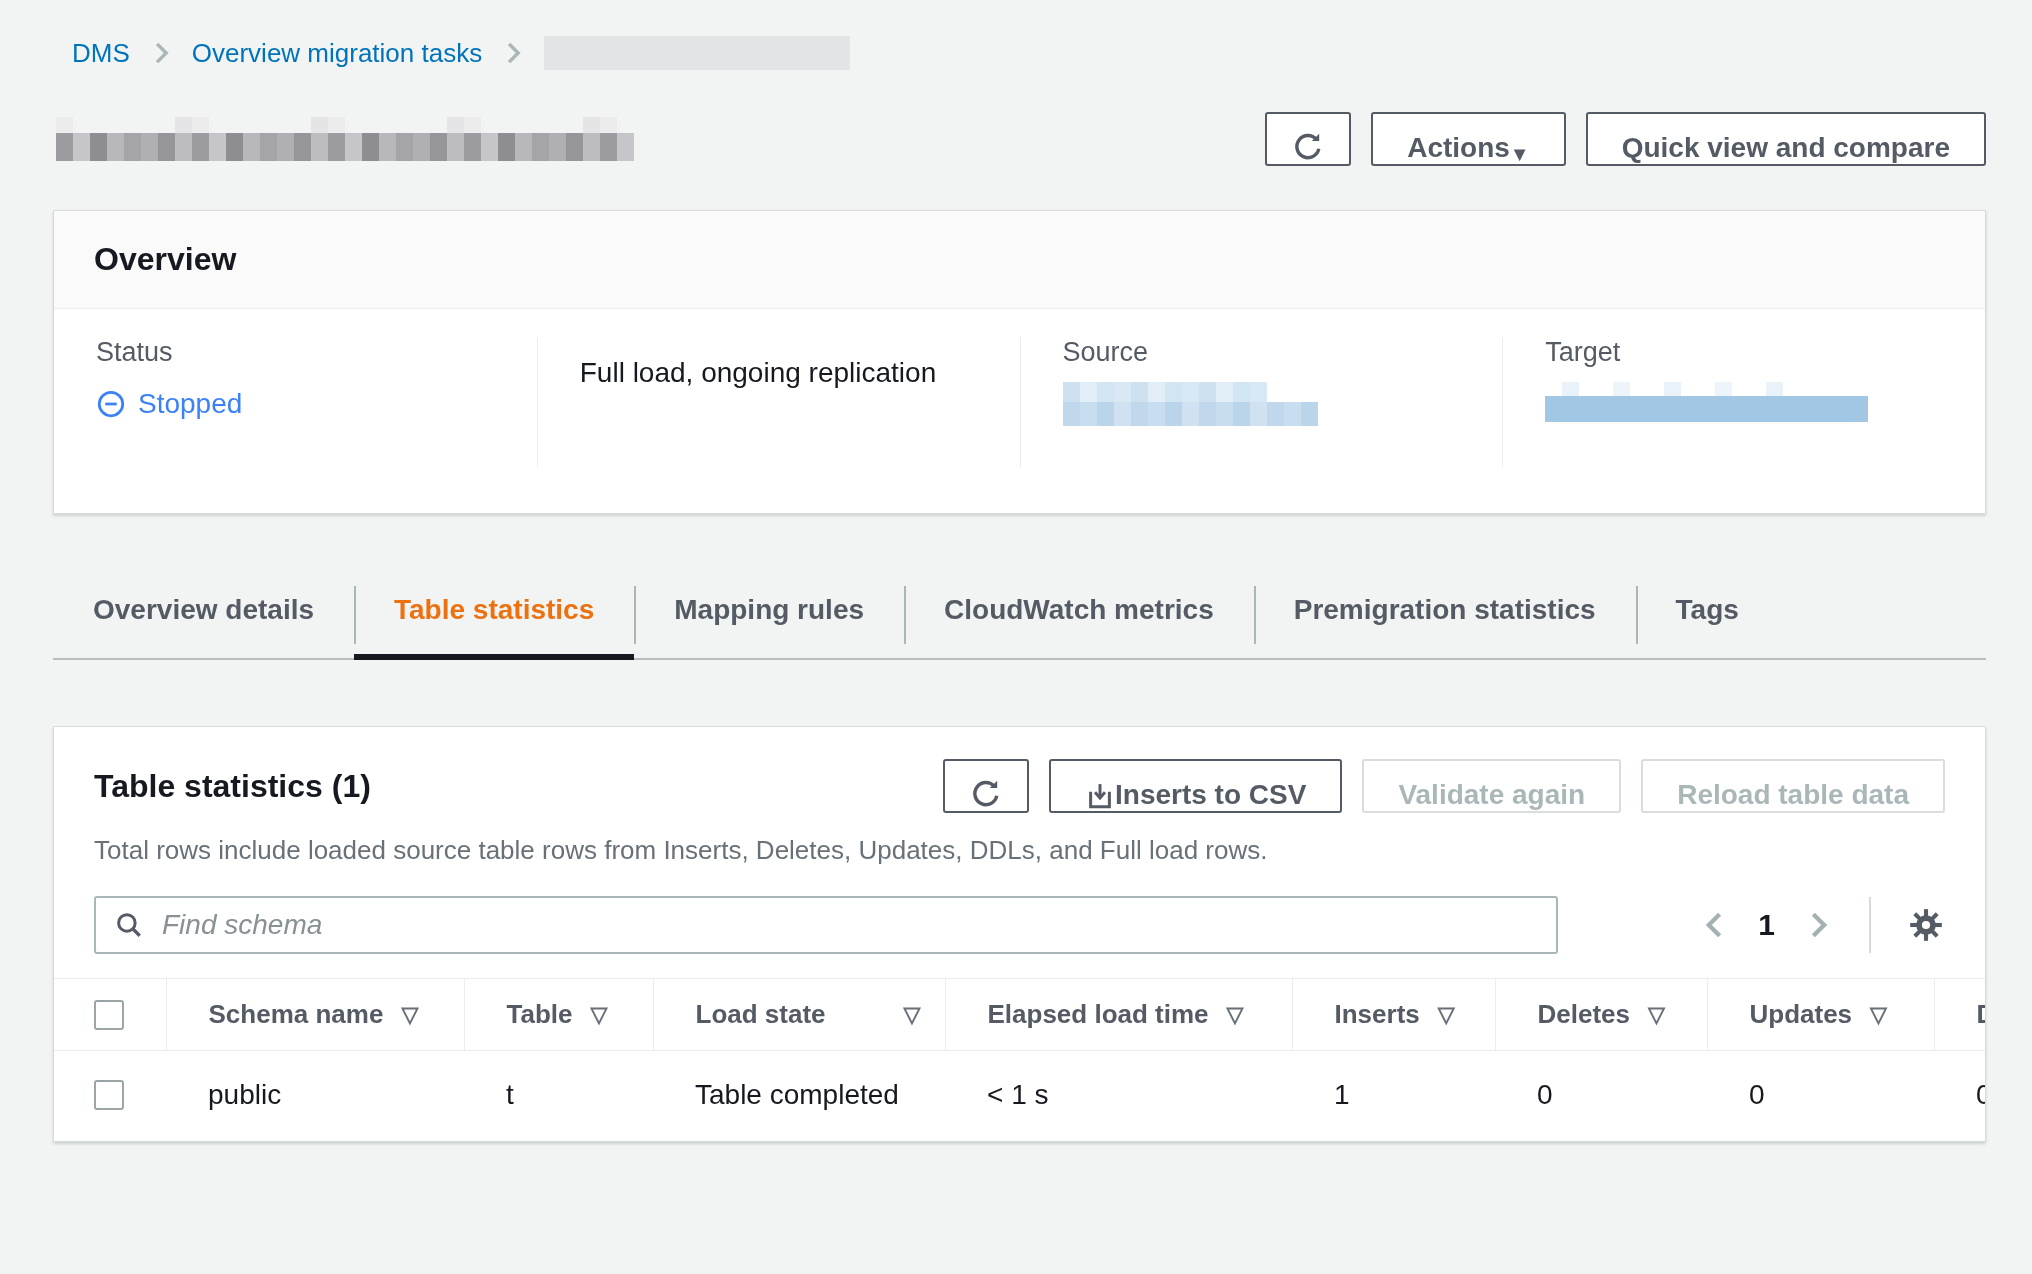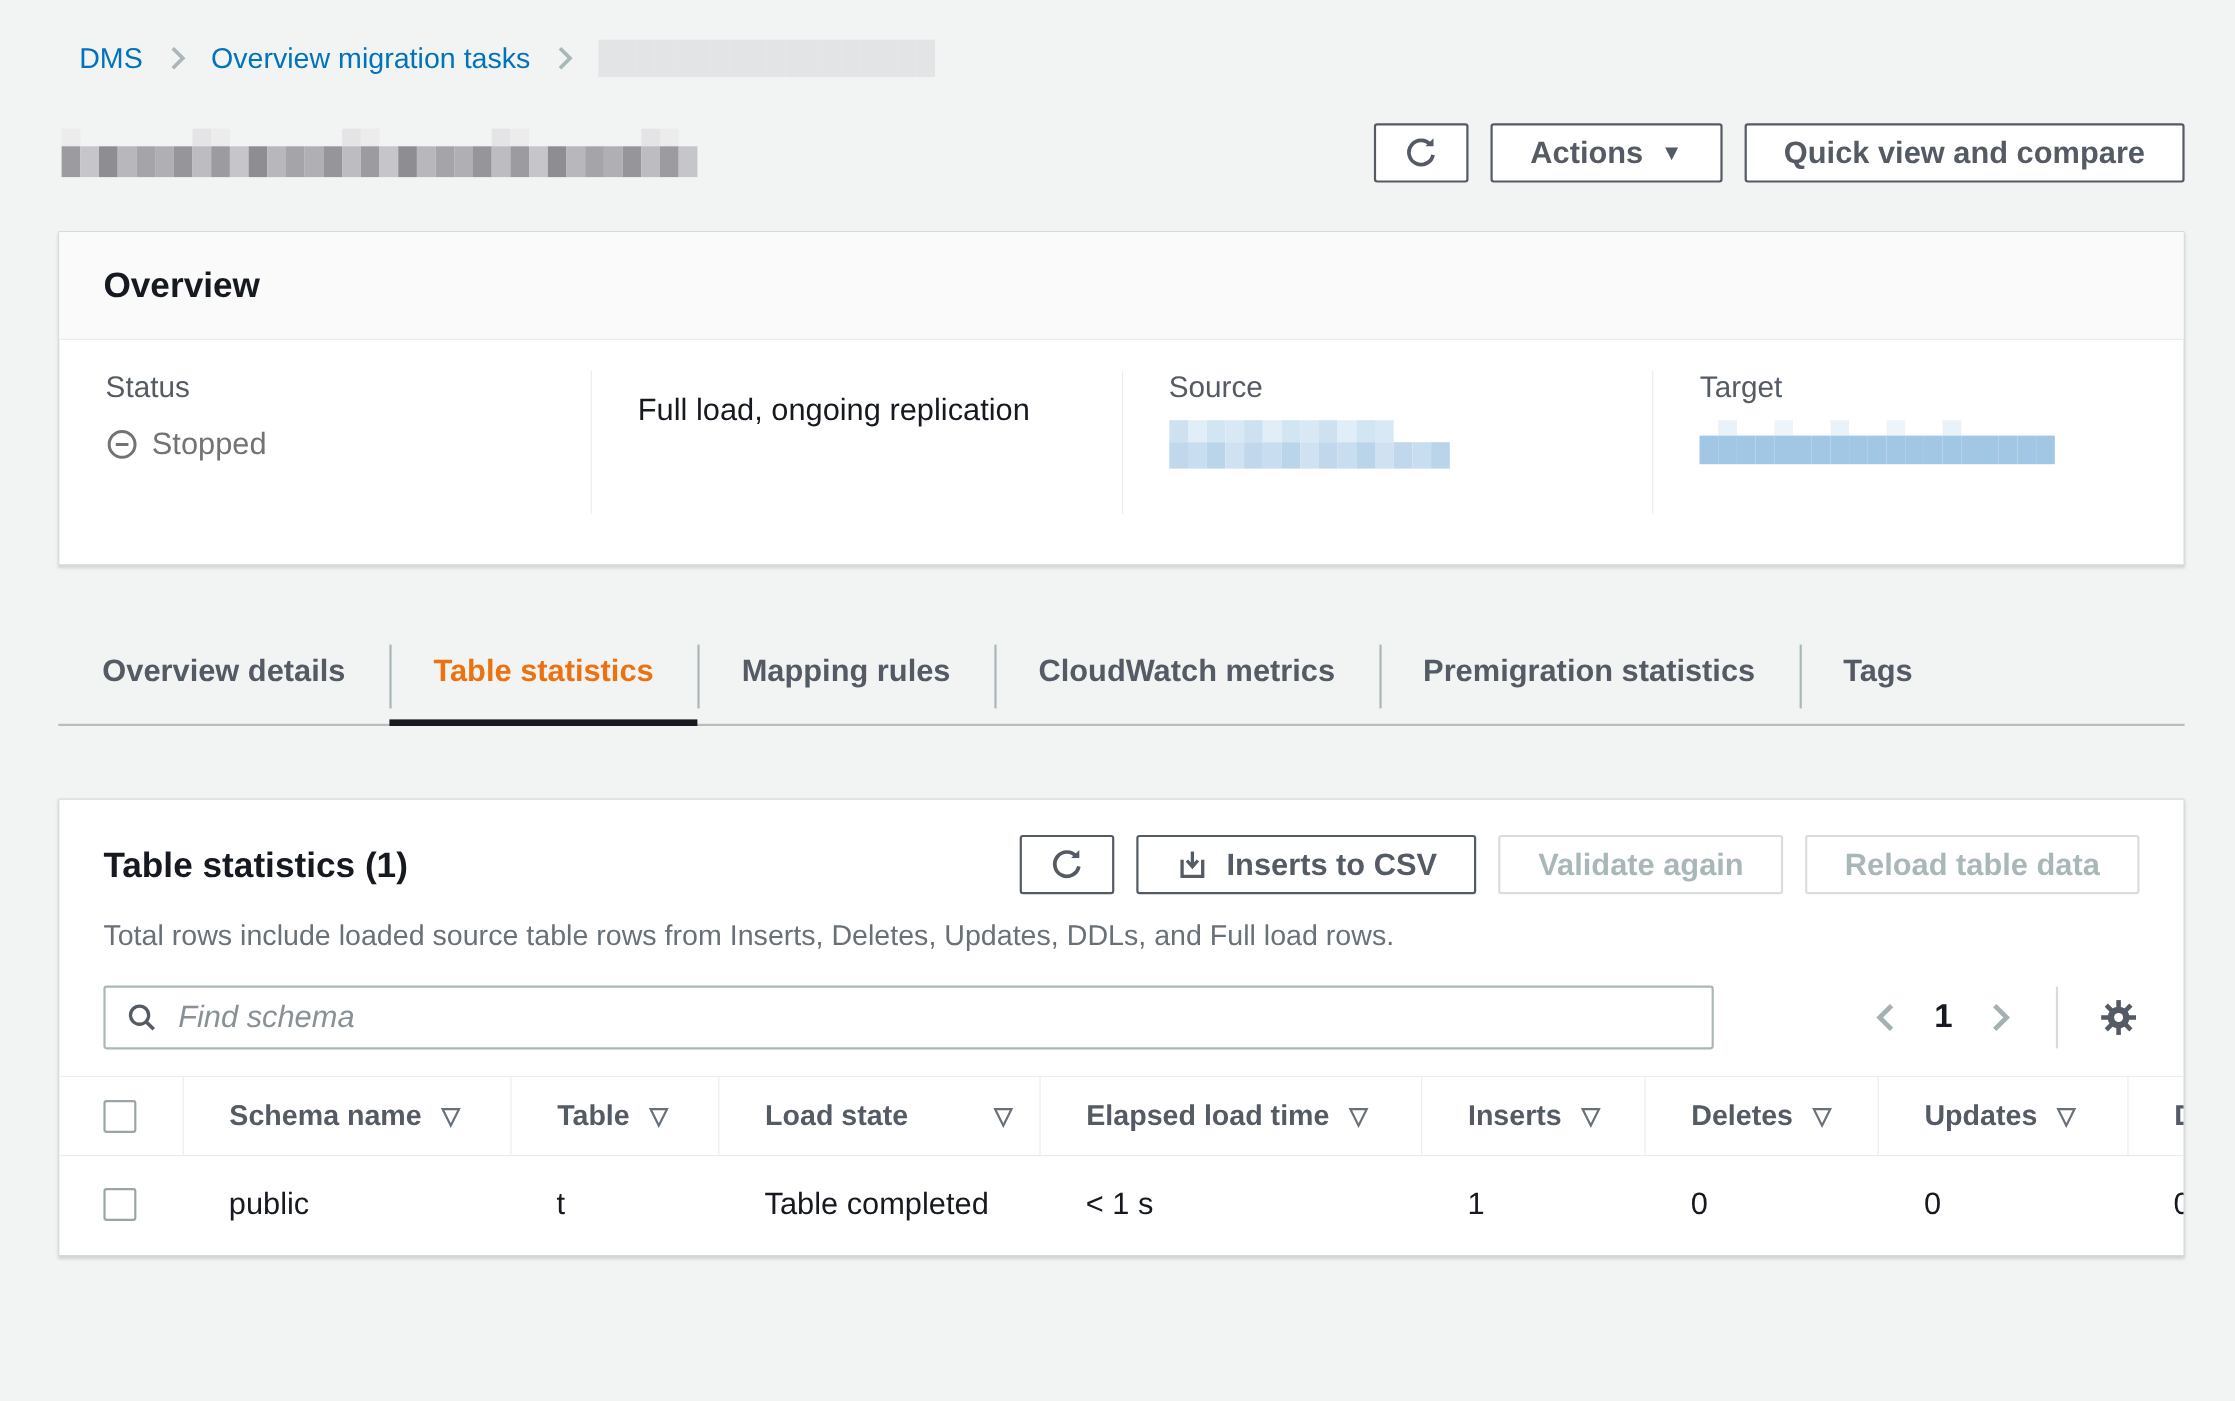--- a/index.html
+++ b/index.html
@@ -21,21 +21,21 @@
   
   .mosaic { display:block; }
   .mosaic-row { display:flex; }
   .mosaic-row span { display:block; height:100%; flex:0 0 auto; }
 
   
   .title-row { display:flex; align-items:center; margin-top:42px; }
   .title-actions { margin-left:auto; display:flex; align-items:center; gap:20px; }
 
   .btn {
-    display:inline-flex; align-items:center; justify-content:center; gap:16px;
+    display:inline-flex; align-items:flex-end; justify-content:center; 
     height:54px; padding:0 34px;
     background:#fff; border:2px solid #545b64; border-radius:3px;
     font-family:inherit; font-size:28px; font-weight:bold; color:#545b64;
     cursor:pointer; white-space:nowrap;
   }
   .btn.icon-only { padding:0 24px; }
   .btn .caret { font-size:20px; line-height:1; }
   .btn.disabled { color:#aab7b8; border-color:#d9dddd; cursor:default; }
 
   
@@ -46,21 +46,21 @@
   }
   .panel-header { background:#fafafa; border-bottom:1px solid #eaeded; padding:30px 40px; }
   h2 { margin:0; font-size:32px; font-weight:bold; color:#16191f; }
 
   
   .summary-grid { display:grid; grid-template-columns:repeat(4,1fr); padding:28px 0 46px; }
   .sum-col { padding:0 42px; min-height:130px; }
   .sum-col + .sum-col { border-left:1px solid #eaeded; }
   .field-label { color:#545b64; font-size:27px; }
   .field-value { margin-top:20px; font-size:28px; display:flex; align-items:center; gap:12px; }
-  .status-stopped { color:#737373; }
+  .status-stopped { color:#3b82f6; }
   .redacted-link { margin-top:14px; cursor:pointer; }
 
   
   .tabs { display:flex; margin-top:64px; border-bottom:2px solid #b5bdbf; }
   .tab {
     position:relative; padding:16px 40px 34px; margin-bottom:-2px;
     font-size:28px; font-weight:bold; color:#545b64; cursor:pointer; white-space:nowrap;
   }
   .tab:not(:first-child)::before {
     content:""; position:absolute; left:0; top:8px; width:2px; height:58px; background:#aab7b8;

